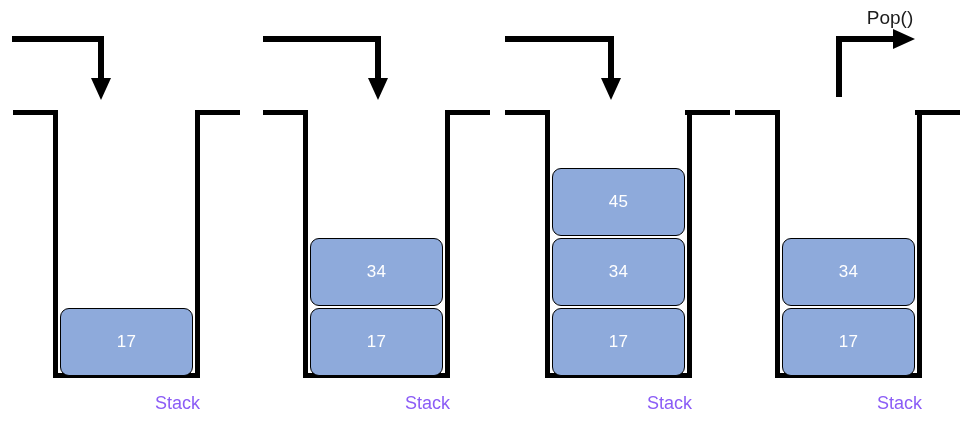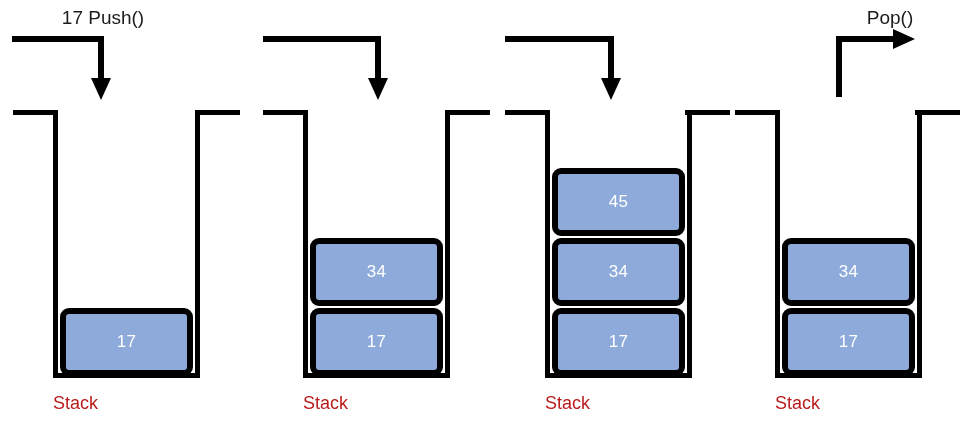--- a/index.html
+++ b/index.html
@@ -59,51 +59,50 @@
   .rim {
     position: absolute;
     height: 5px;
     background: #000000;
   }
   
   .cell {
     position: absolute;
     box-sizing: border-box;
     background: #8EAADB;
-    border: 6px solid #000000;
+    border: 1px solid #000000;
     border-radius: 9px;
     color: #ffffff;
     font-size: 17px;
     font-family: "Liberation Sans", sans-serif;
     display: flex;
     align-items: center;
     justify-content: center;
     letter-spacing: 0.3px;
   }
   
   .stack-caption {
     position: absolute;
     top: 391px;
     height: 24px;
     line-height: 24px;
     font-size: 18px;
     font-family: "Liberation Sans", sans-serif;
-    color: #b91c1c;
-    text-align: left;
+    color: #8b5cf6;
+    text-align: right;
     white-space: nowrap;
   }
 </style>
 </head>
 <body>
 
 <div id="diagram-root">
 
   <div class="panel" style="left:0px; width:240px;">
 
-    <div class="op-label" style="left:8px; width:190px;">17 Push()</div>
 
     <svg class="arrow-svg" viewBox="0 0 240 78">
       <path d="M 12 9 L 101 9 L 101 54" stroke="#000000" stroke-width="6" fill="none" stroke-linecap="butt"></path>
       <polygon points="101,70 91,48 111,48" fill="#000000"></polygon>
     </svg>
 
     <div class="rim" style="left:13px; top:110px; width:45px;"></div>
     <div class="rim" style="left:195px; top:110px; width:45px;"></div>
 
     <div class="stack-box" style="left:53px; top:110px; width:147px; height:268px;"></div>

